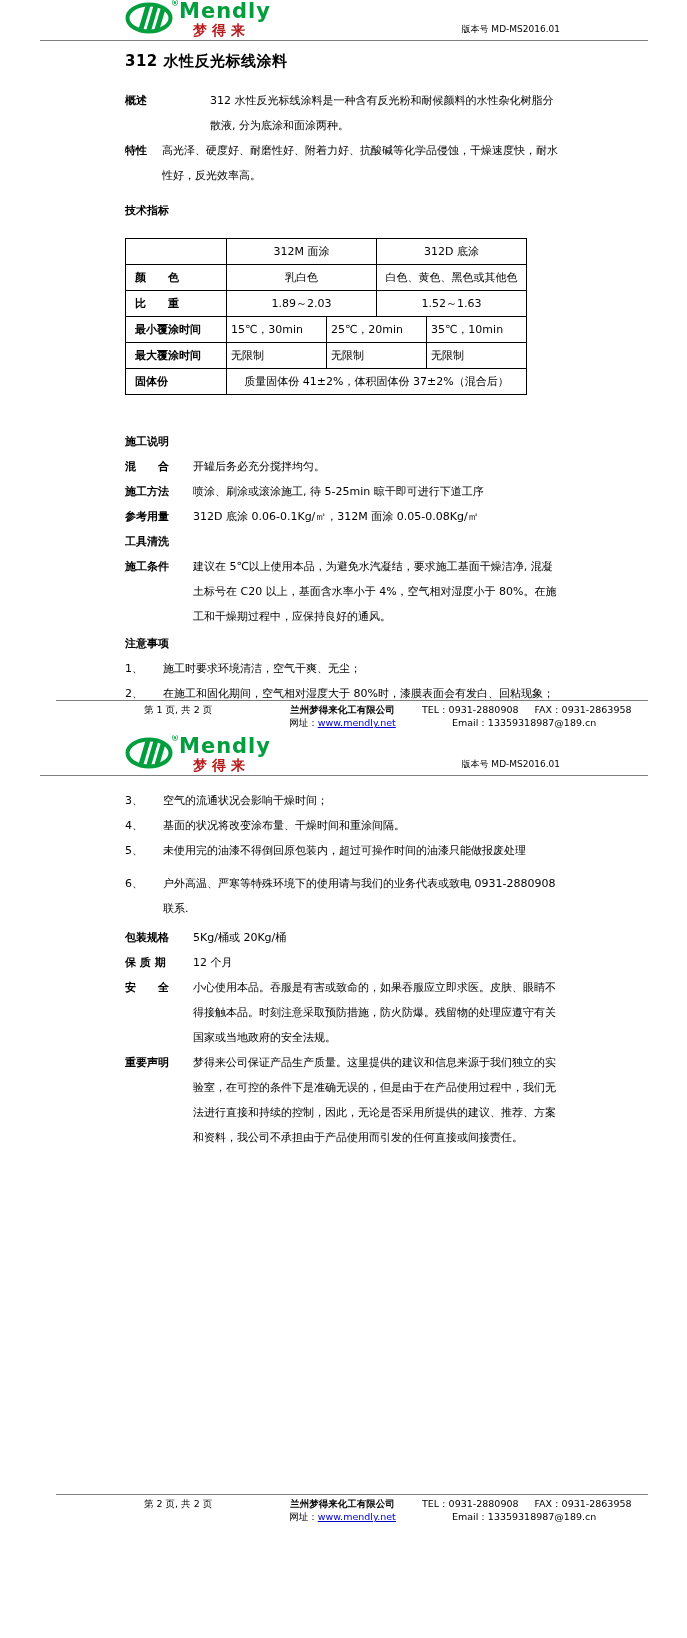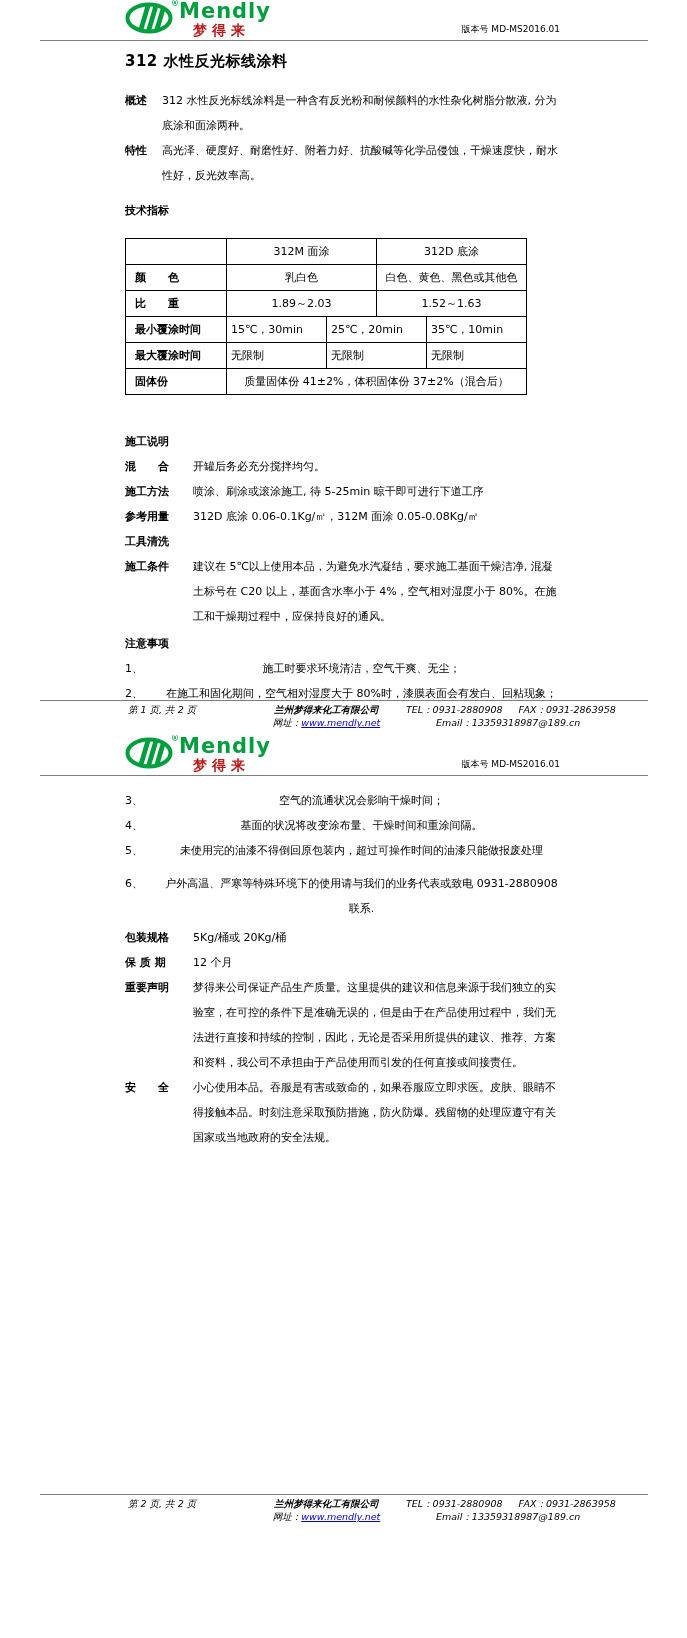--- a/index.html
+++ b/index.html
@@ -31,33 +31,33 @@
   .kv.wide .k{width:68px;}
   .kv .v{flex:1;}
 
   .sec-title{font-weight:bold;}
   .tech-title{margin-top:10px;}
   .cons-title{margin-top:34px;}
   .notes-title{margin-top:2px;}
 
   .note{display:flex;}
   .note .n{width:38px;flex-shrink:0;}
-  .note .t{flex:1;text-align:center;}
+  .note .t{flex:1;}
 
   
   table.spec-table{border-collapse:collapse;margin-top:15px;table-layout:fixed;width:401px;}
   .spec-table td{border:1px solid #000;height:24px;font-size:11px;padding:0 4px;overflow:hidden;white-space:nowrap;}
   .spec-table col.c0{width:101px;}
   .spec-table col.cs{width:50px;}
   .spec-table td.lbl{font-weight:bold;padding-left:9px;}
   .spec-table td.ctr{text-align:center;}
   .spec-table td.lft{}
 
   
-  .page-footer{position:absolute;left:0;right:0;font-style:italic;}
+  .page-footer{position:absolute;left:16px;right:0;}
   .page-1 .page-footer{bottom:6px;}
   .page-2 .page-footer{bottom:115px;}
   .foot-rule{border:none;border-top:1px solid #7f7f7f;margin:0 39px 2px 40px;}
   .foot-grid{display:flex;margin:0 39px 0 40px;font-size:9.5px;line-height:13px;}
   .fcol1{width:219px;padding-left:88px;box-sizing:border-box;}
   .fcol2{width:135px;text-align:center;}
   .fcol2 .company{font-weight:bold;white-space:nowrap;}
   .fcol3{padding-left:12px;white-space:nowrap;}
   .fax{margin-left:16px;}
   .email-line{padding-left:30px;}
@@ -93,21 +93,21 @@
           <span class="logo-cn">梦得来</span>
         </span>
       </div>
       <div class="version">版本号 MD-MS2016.01</div>
     </header>
     <hr class="rule">
 
     <div class="content">
       <h1 class="doc-title">312 水性反光标线涂料</h1>
 
-      <div class="kv narrow" style="margin-top:14px;">
+      <div class="kv narrow" style="margin-top:14px;gap:48px;">
         <span class="k">概述</span>
         <span class="v">312 水性反光标线涂料是一种含有反光粉和耐候颜料的水性杂化树脂分散液, 分为底涂和面涂两种。</span>
       </div>
       <div class="kv narrow">
         <span class="k">特性</span>
         <span class="v">高光泽、硬度好、耐磨性好、附着力好、抗酸碱等化学品侵蚀，干燥速度快，耐水性好，反光效率高。</span>
       </div>
 
       <div class="sec-title tech-title">技术指标</div>
 
@@ -255,26 +255,26 @@
 
       <div class="kv wide" style="margin-top:4px;">
         <span class="k">包装规格</span>
         <span class="v">5Kg/桶或 20Kg/桶</span>
       </div>
       <div class="kv wide">
         <span class="k">保 质 期</span>
         <span class="v">12 个月</span>
       </div>
       <div class="kv wide">
+        <span class="k">安　　全</span>
+        <span class="v">小心使用本品。吞服是有害或致命的，如果吞服应立即求医。皮肤、眼睛不得接触本品。时刻注意采取预防措施，防火防爆。残留物的处理应遵守有关国家或当地政府的安全法规。</span>
+      </div>
+      <div class="kv wide">
         <span class="k">重要声明</span>
         <span class="v">梦得来公司保证产品生产质量。这里提供的建议和信息来源于我们独立的实验室，在可控的条件下是准确无误的，但是由于在产品使用过程中，我们无法进行直接和持续的控制，因此，无论是否采用所提供的建议、推荐、方案和资料，我公司不承担由于产品使用而引发的任何直接或间接责任。</span>
-      </div>
-      <div class="kv wide">
-        <span class="k">安　　全</span>
-        <span class="v">小心使用本品。吞服是有害或致命的，如果吞服应立即求医。皮肤、眼睛不得接触本品。时刻注意采取预防措施，防火防爆。残留物的处理应遵守有关国家或当地政府的安全法规。</span>
       </div>
     </div>
 
     <footer class="page-footer">
       <hr class="foot-rule">
       <div class="foot-grid">
         <div class="fcol1">第 2 页, 共 2 页</div>
         <div class="fcol2">
           <div class="company">兰州梦得来化工有限公司</div>
           <div class="web-line"><span>网址：</span><a class="link">www.mendly.net</a></div>

